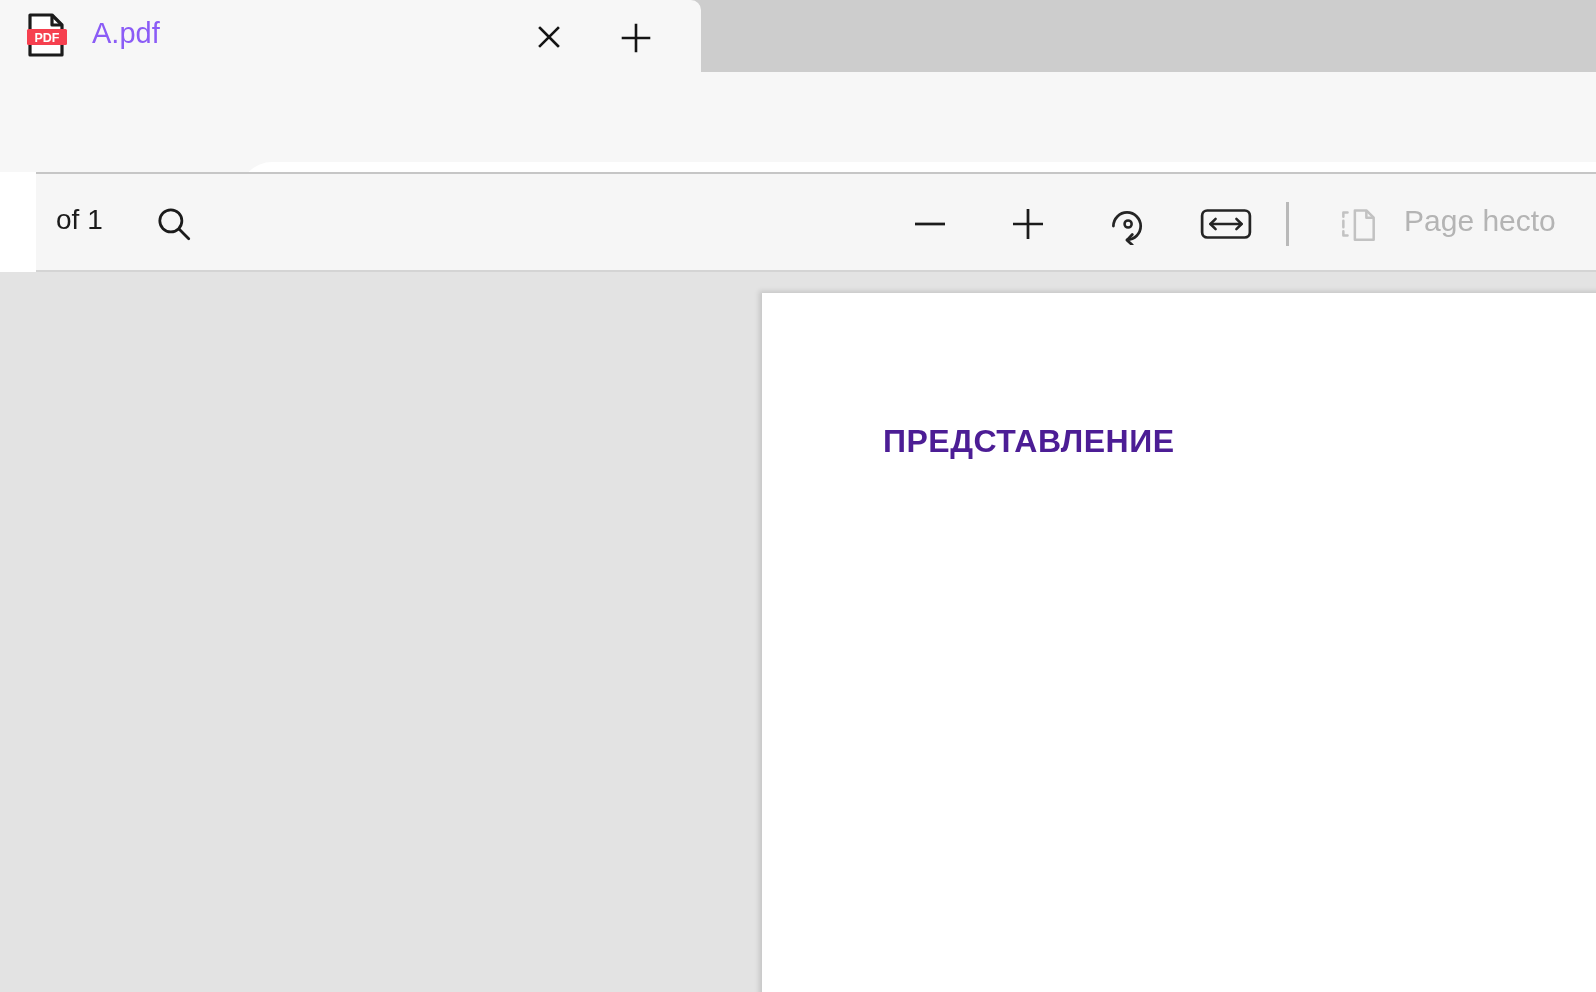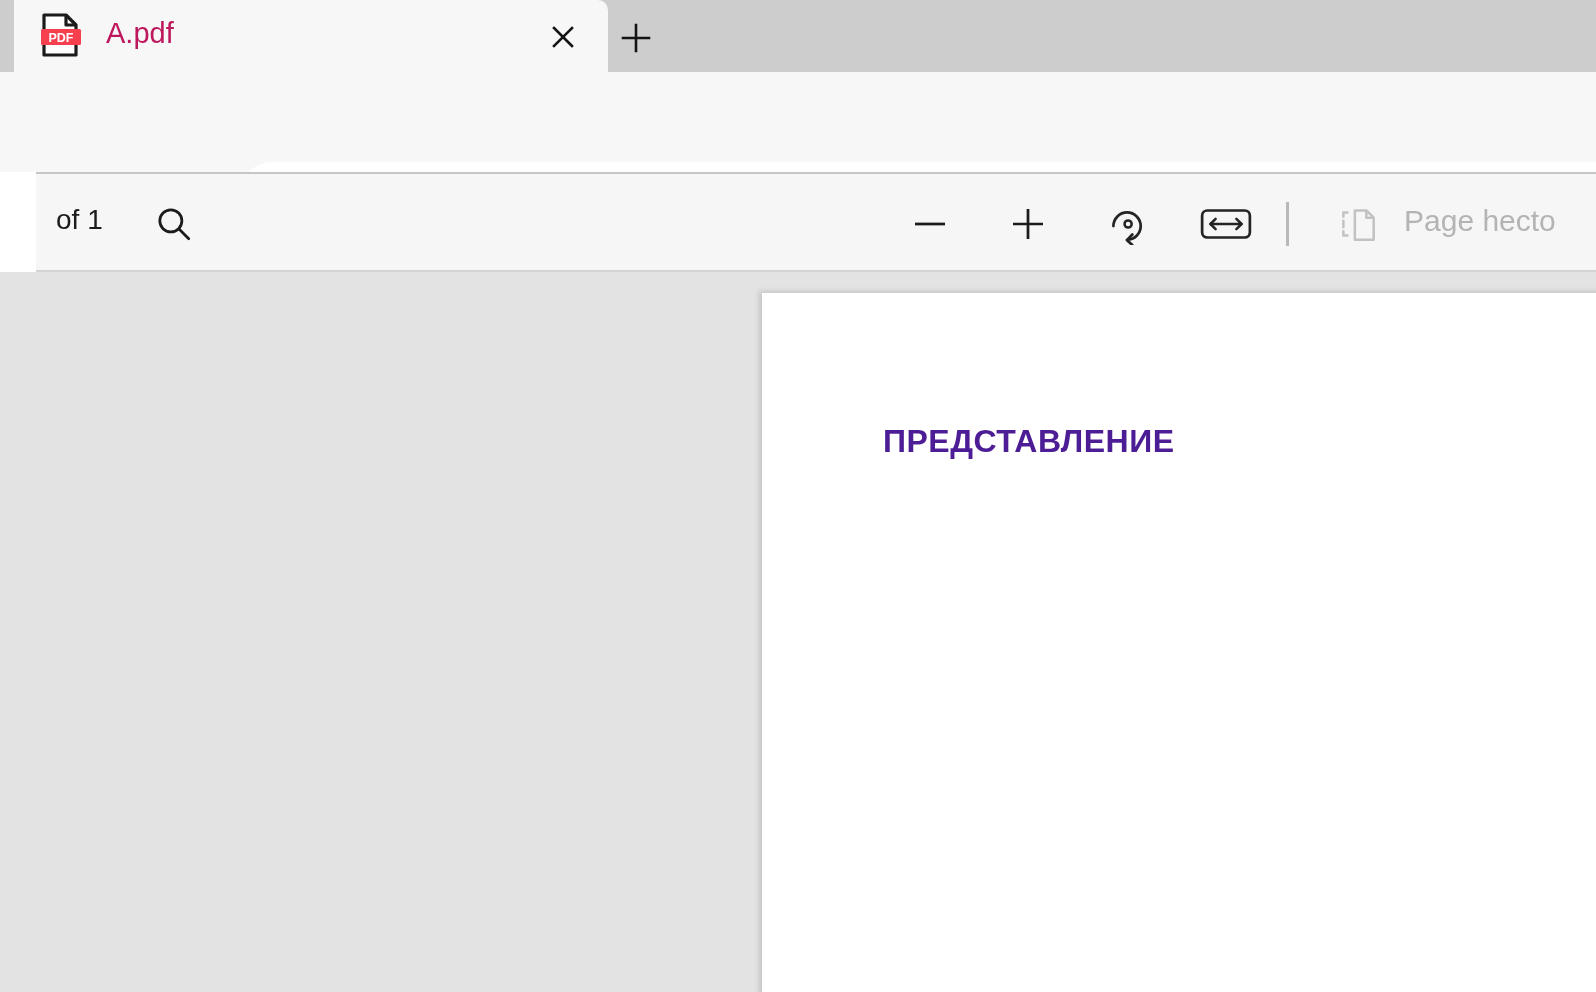--- a/index.html
+++ b/index.html
@@ -26,43 +26,42 @@
     position: absolute;
     left: 0; top: 0;
     width: 1596px;
     height: 72px;
     background: #cdcdcd;
   }
   .tab-active {
     position: absolute;
     left: 0px;
     top: 0px;
-    width: 594px;
+    width: 701px;
     height: 72px;
     background: #f7f7f7;
     border-top-right-radius: 10px;
     border-top-left-radius: 0px;
     box-sizing: border-box;
     display: flex;
     align-items: center;
-    margin-left: 14px;
   }
   .tab-favicon {
     position: absolute;
     left: 26px;
     top: 12px;
     width: 44px;
     height: 46px;
   }
   .tab-title {
     position: absolute;
     left: 92px;
     top: 17px;
     font-size: 29px;
-    color: #be185d;
+    color: #8b5cf6;
     letter-spacing: 0px;
     white-space: nowrap;
     font-family: "Liberation Sans", sans-serif;
   }
   .tab-close {
     position: absolute;
     left: 524px;
     top: 12px;
     width: 50px;
     height: 50px;

